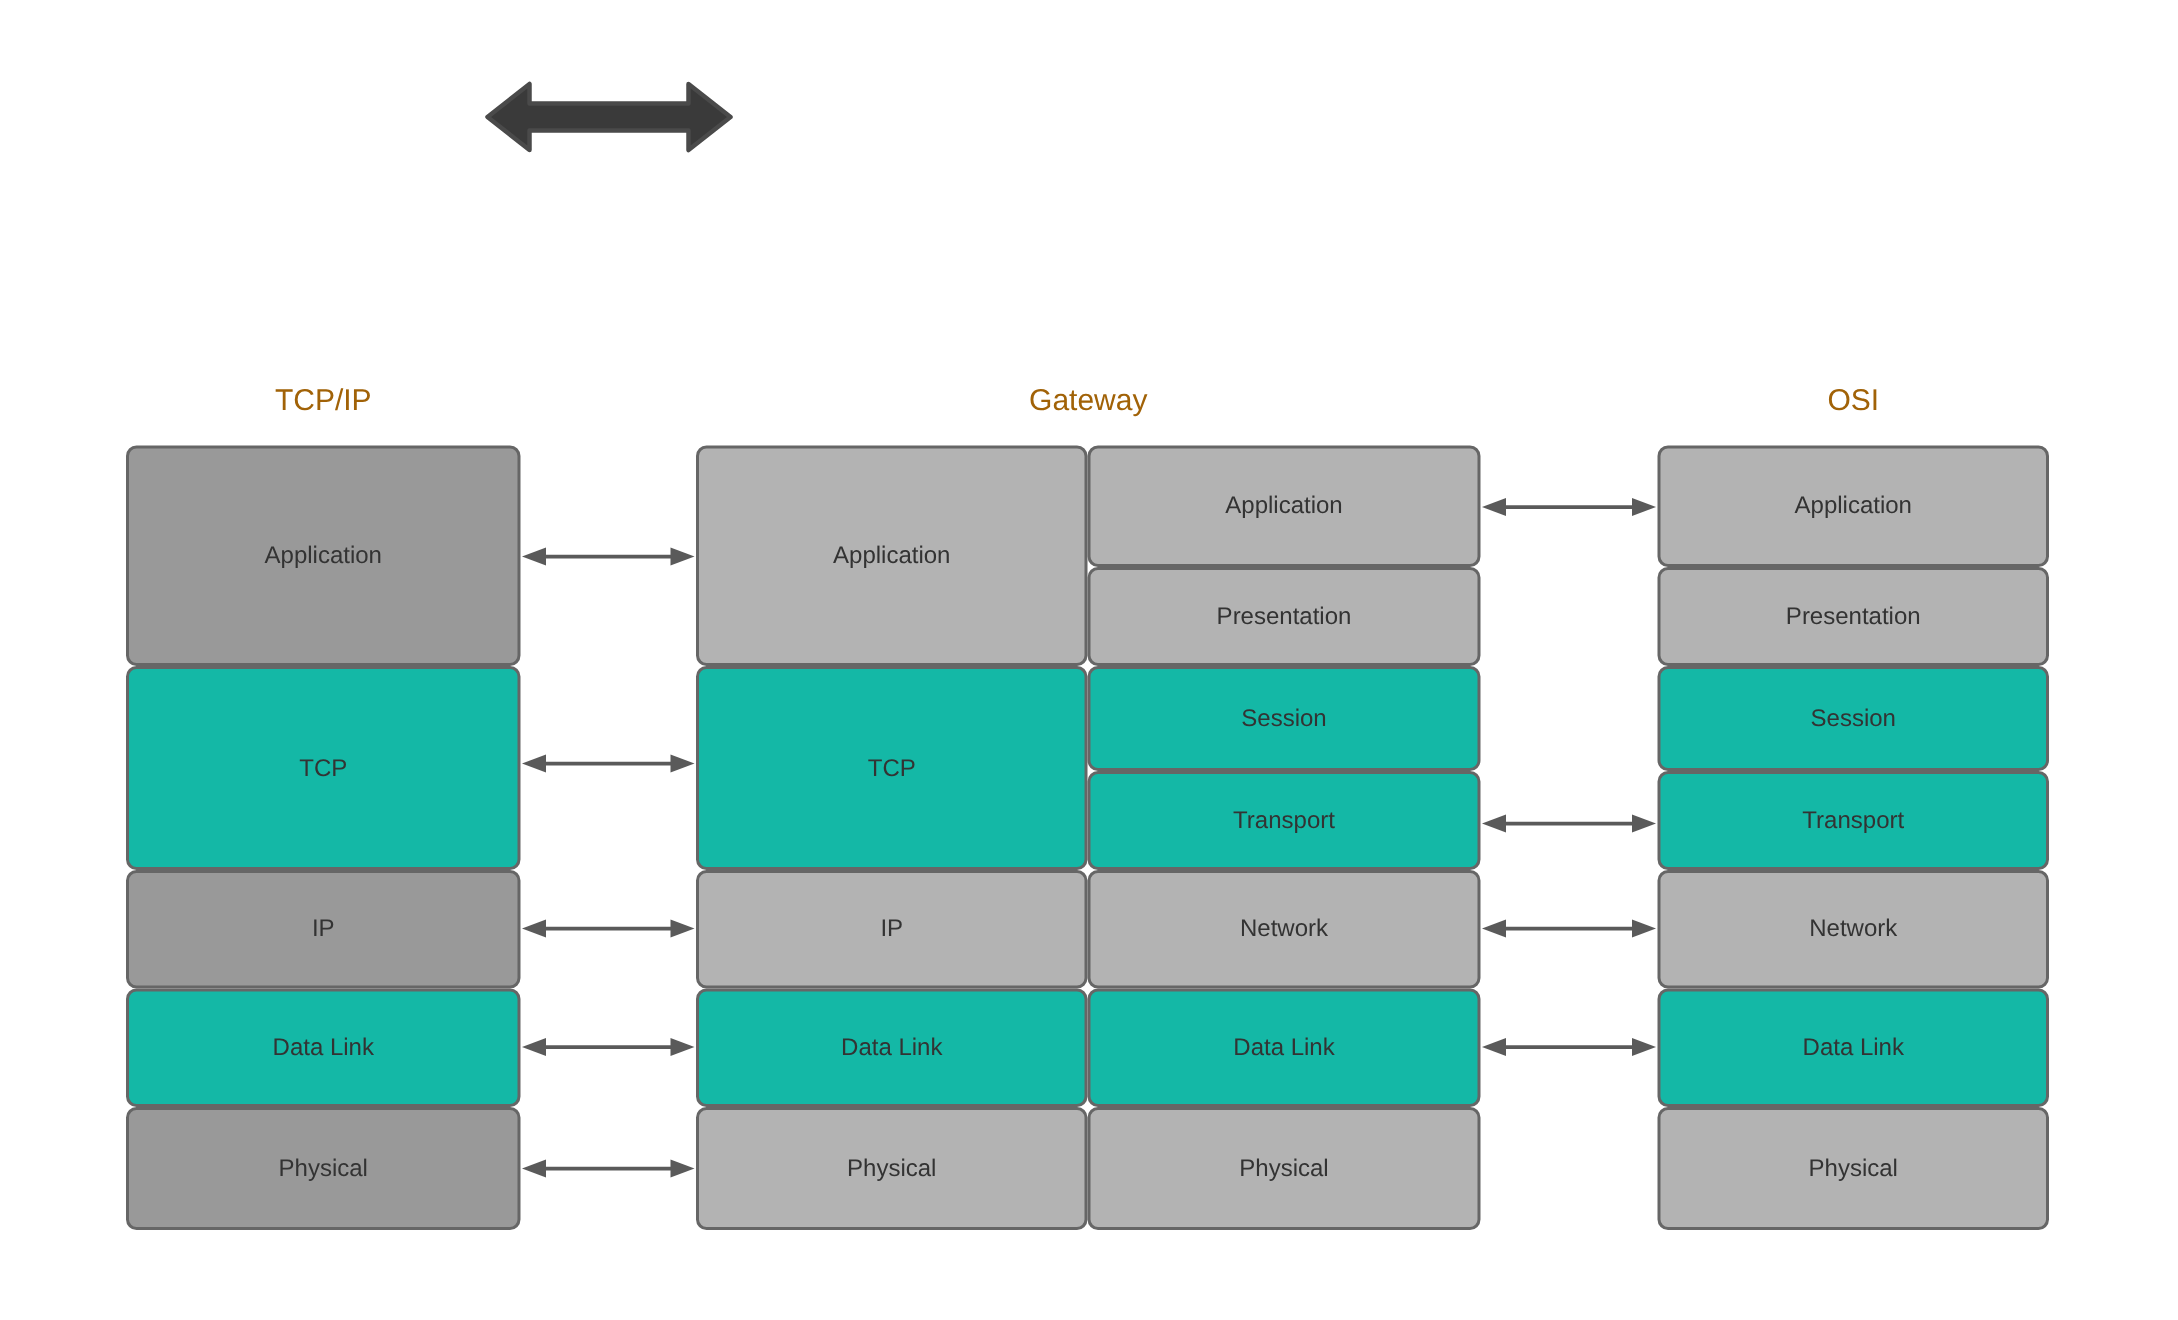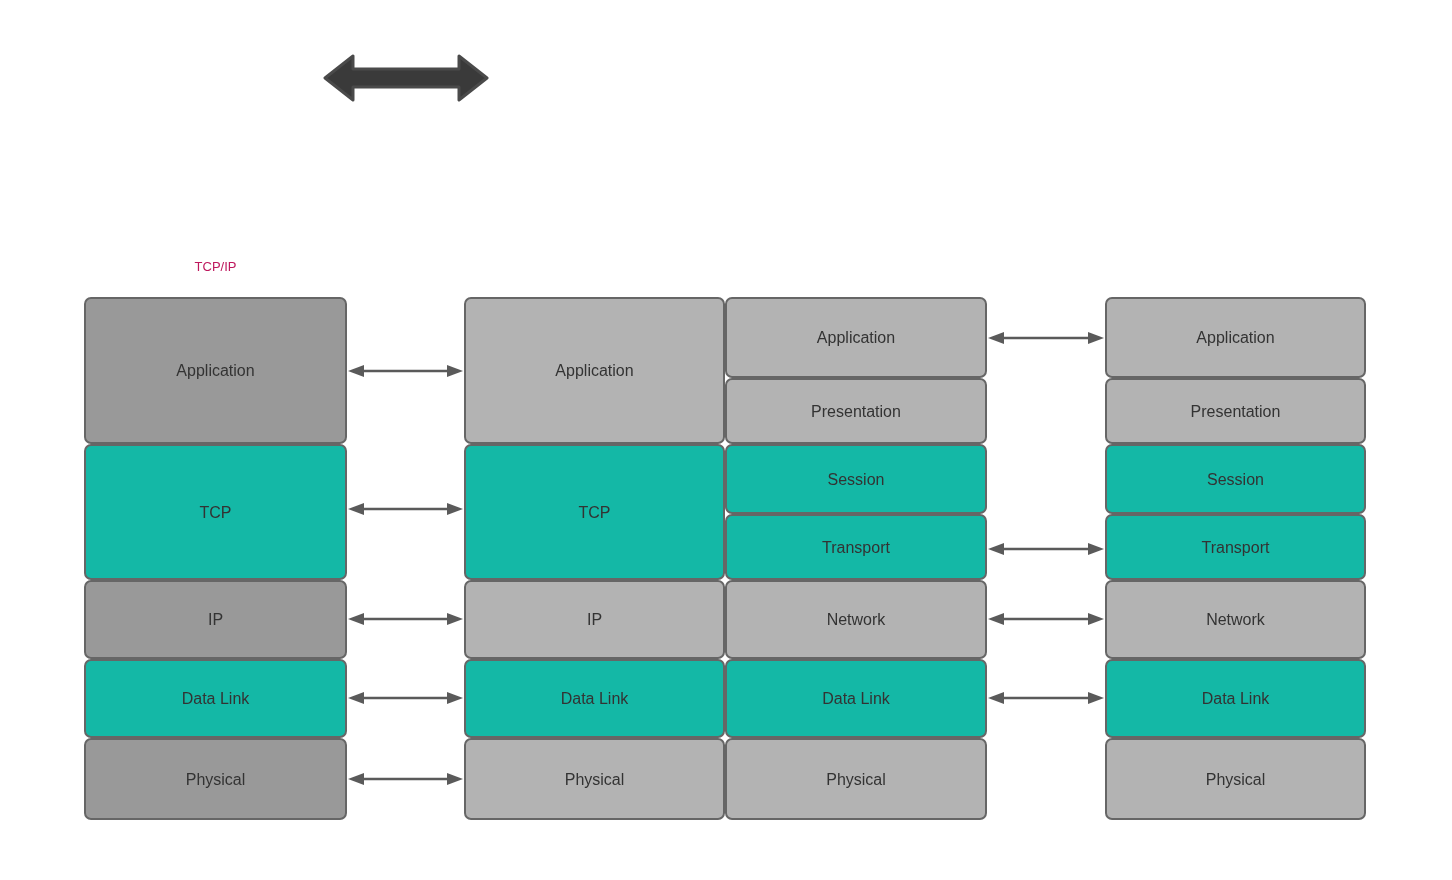--- a/index.html
+++ b/index.html
@@ -18,22 +18,22 @@
   .canvas {
     position: absolute;
     left: 0; top: 0;
     width: 1452px;
     height: 880px;
   }
   
   .col-title {
     position: absolute;
     text-align: center;
-    font-size: 13px;
-    color: #be185d;
+    font-size: 20px;
+    color: #a16207;
     line-height: 20px;
     white-space: nowrap;
   }
   #title-tcpip { left: 84px;  top: 257px; width: 263px; }
   #title-gateway { left: 464px; top: 257px; width: 523px; }
   #title-osi   { left: 1105px; top: 257px; width: 261px; }
 
   
   .stack {
     position: absolute;
@@ -79,20 +79,22 @@
 
 <div class="canvas">
 
   <div id="big-arrow">
     <svg width="166" height="50" viewBox="0 0 166 50">
       <path d="M 2 25 L 30 3 L 30 16 L 136 16 L 136 3 L 164 25 L 136 47 L 136 34 L 30 34 L 30 47 Z" fill="#3a3a3a" stroke="#4a4a4a" stroke-width="3" stroke-linejoin="round"></path>
     </svg>
   </div>
 
   <div class="col-title" id="title-tcpip">TCP/IP</div>
+  <div class="col-title" id="title-gateway">Gateway</div>
+  <div class="col-title" id="title-osi">OSI</div>
 
   <div class="stack">
     <div class="layer-box fill-gray-dark" style="left:84px;  top:297px; width:263px; height:147px;">Application</div>
     <div class="layer-box fill-white" style="left:84px;  top:444px; width:263px; height:136px;">TCP</div>
     <div class="layer-box fill-gray-dark" style="left:84px;  top:580px; width:263px; height:79px;">IP</div>
     <div class="layer-box fill-white" style="left:84px;  top:659px; width:263px; height:79px;">Data Link</div>
     <div class="layer-box fill-gray-dark" style="left:84px;  top:738px; width:263px; height:82px;">Physical</div>
   </div>
 
   <div class="stack">

